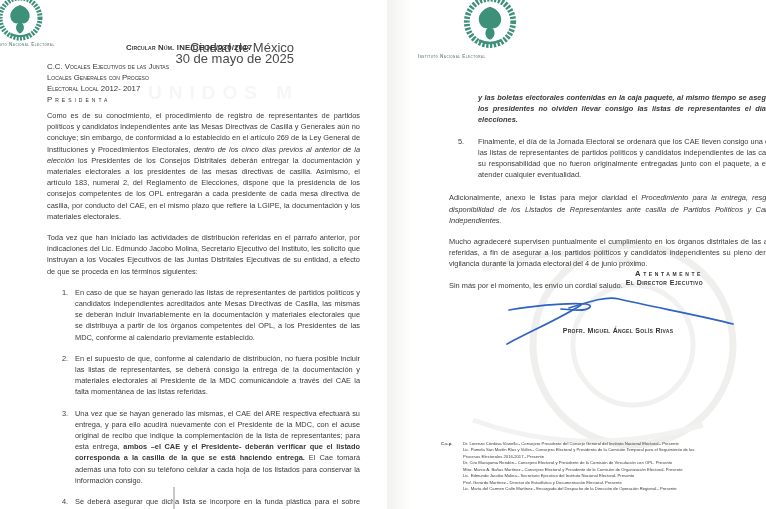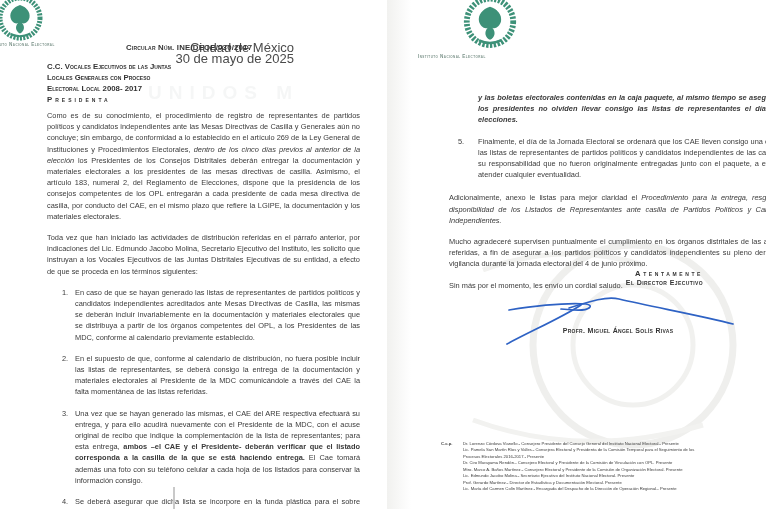--- a/index.html
+++ b/index.html
@@ -12,21 +12,21 @@
   .edge-shade { position:absolute; left:4px; top:0; bottom:0; width:24px;
     background:linear-gradient(90deg,#f1f1ef, rgba(255,255,255,0)); }
   .logo { position:absolute; }
   .logo-caption { position:absolute; font-size:4.6px; letter-spacing:.45px; color:#7d948b;
     font-variant:small-caps; font-weight:bold; white-space:nowrap; }
   .dateblock { position:absolute; top:3px; right:89px; text-align:right;
     font-size:13px; line-height:11px; color:#4a4a4a;margin-top:39px; }
   .circular { position:absolute; top:43px; left:126px; font-size:7.8px; font-weight:bold;
     font-variant:small-caps; color:#333; letter-spacing:.2px; white-space:nowrap;text-align:center; }
   .addressee { position:absolute; top:61px; left:47px; font-size:7.8px; line-height:11px;
-    font-weight:bold; font-variant:small-caps; color:#333; }
+    font-weight:normal; font-variant:small-caps; color:#333; }
   .spaced { letter-spacing:3px; }
   .bodytext { position:absolute; font-size:7.4px; line-height:11.2px; color:#3a3a3a; }
   .body-l { top:110px; left:47px; width:313px; }
   .body-r { top:92px;  left:66px; width:344px; }
   .just { text-align:justify; }
   p.para { margin-bottom:10px; }
   .item { display:flex; margin-bottom:10px; }
   .item .num { flex:0 0 13px; padding-left:0; }
   .body-l .item { padding-left:15px; }
   .body-r .item { padding-left:9px; }
@@ -76,21 +76,21 @@
     <div class="dateblock">
       <div>Ciudad de México</div>
       <div>30 de mayo de 2025</div>
     </div>
 
     <div class="circular">Circular Núm. INE/DEOE/030/2017</div>
 
     <div class="addressee">
       <div>C.C. Vocales Ejecutivos de las Juntas</div>
       <div>Locales Generales con Proceso</div>
-      <div>Electoral Local 2008- 2017</div>
+      <div>Electoral Local 2012- 2017</div>
       <div class="spaced">Presidenta</div>
     </div>
 
     <div class="bodytext body-l">
       <p class="para just">
         <span>Como es de su conocimiento, el procedimiento de registro de representantes de partidos políticos y candidatos independientes ante las Mesas Directivas de Casilla y Generales aún no concluye; sin embargo, de conformidad a lo establecido en el artículo 269 de la Ley General de Instituciones y Procedimientos Electorales, </span><i>dentro de los cinco días previos al anterior de la elección</i><span> los Presidentes de los Consejos Distritales deberán entregar la documentación y materiales electorales a los presidentes de las mesas directivas de casilla. Asimismo, el artículo 183, numeral 2, del Reglamento de Elecciones, dispone que la presidencia de los consejos competentes de los OPL entregarán a cada presidente de cada mesa directiva de casilla, por conducto del CAE, en el mismo plazo que refiere la LGIPE, la documentación y los materiales electorales.</span>
       </p>
       <p class="para just">Toda vez que han iniciado las actividades de distribución referidas en el párrafo anterior, por indicaciones del Lic. Edmundo Jacobo Molina, Secretario Ejecutivo del Instituto, les solicito que instruyan a los Vocales Ejecutivos de las Juntas Distritales Ejecutivas de su entidad, a efecto de que se proceda en los términos siguientes:</p>
 
       <div class="item">

